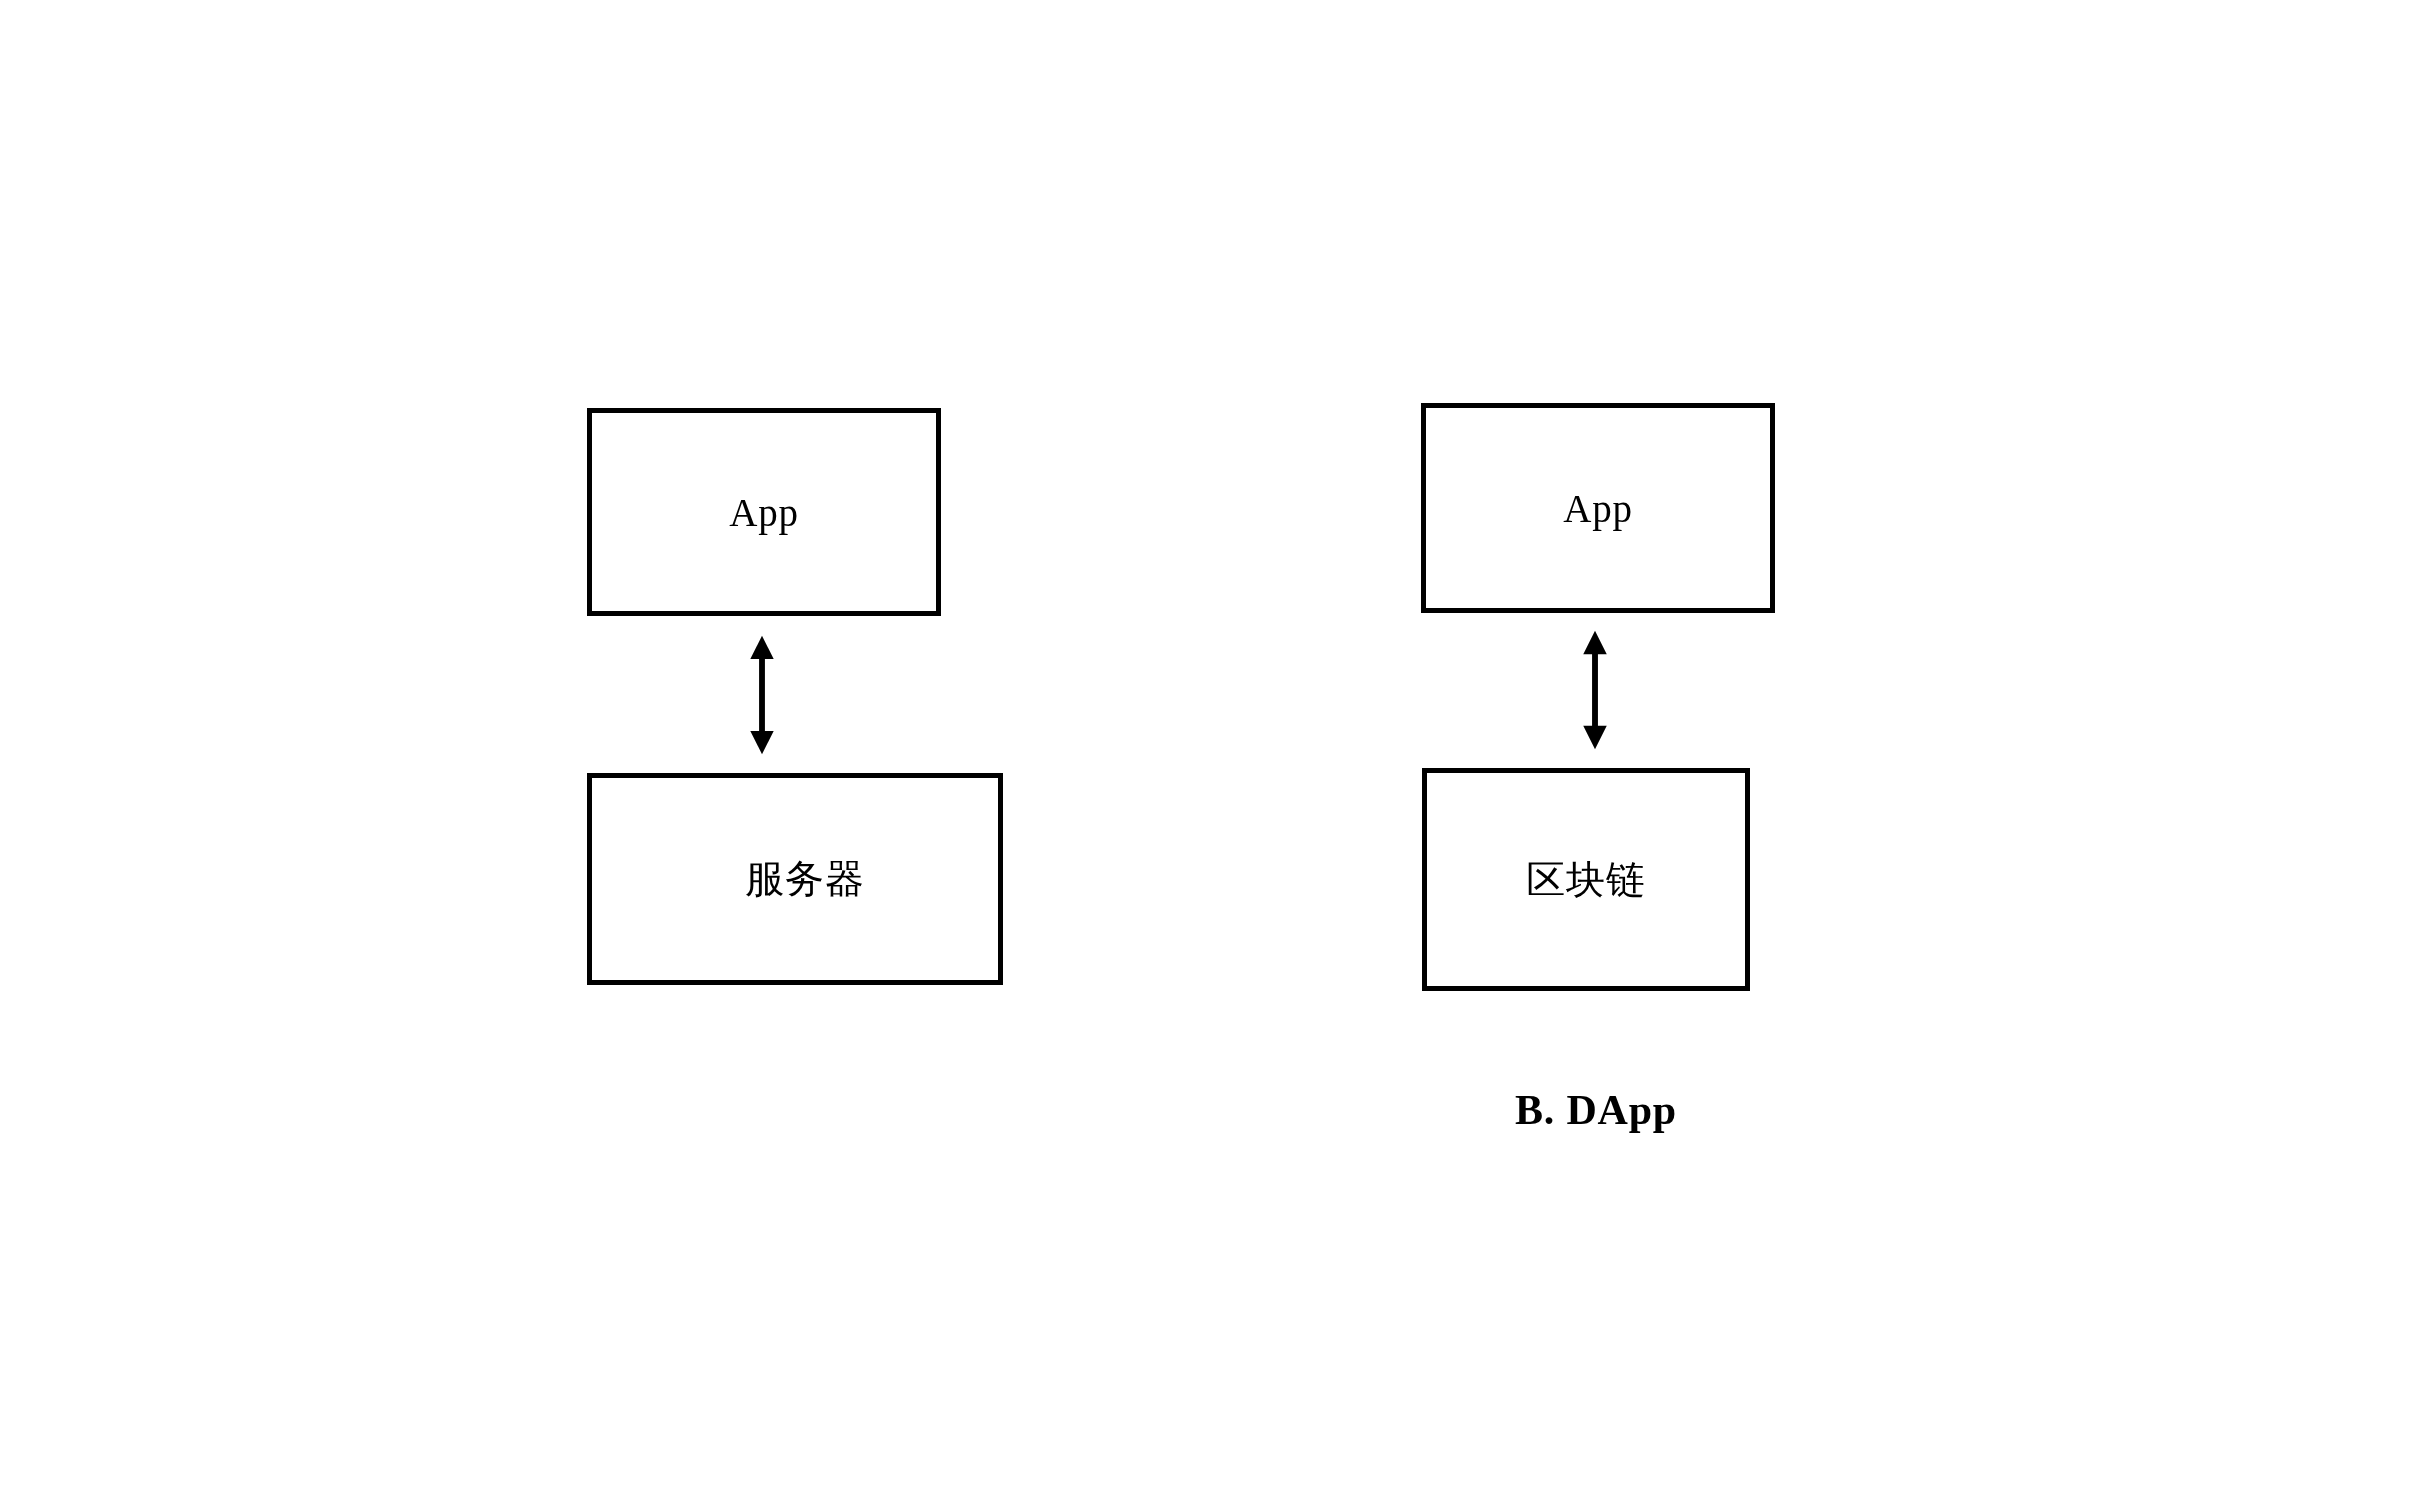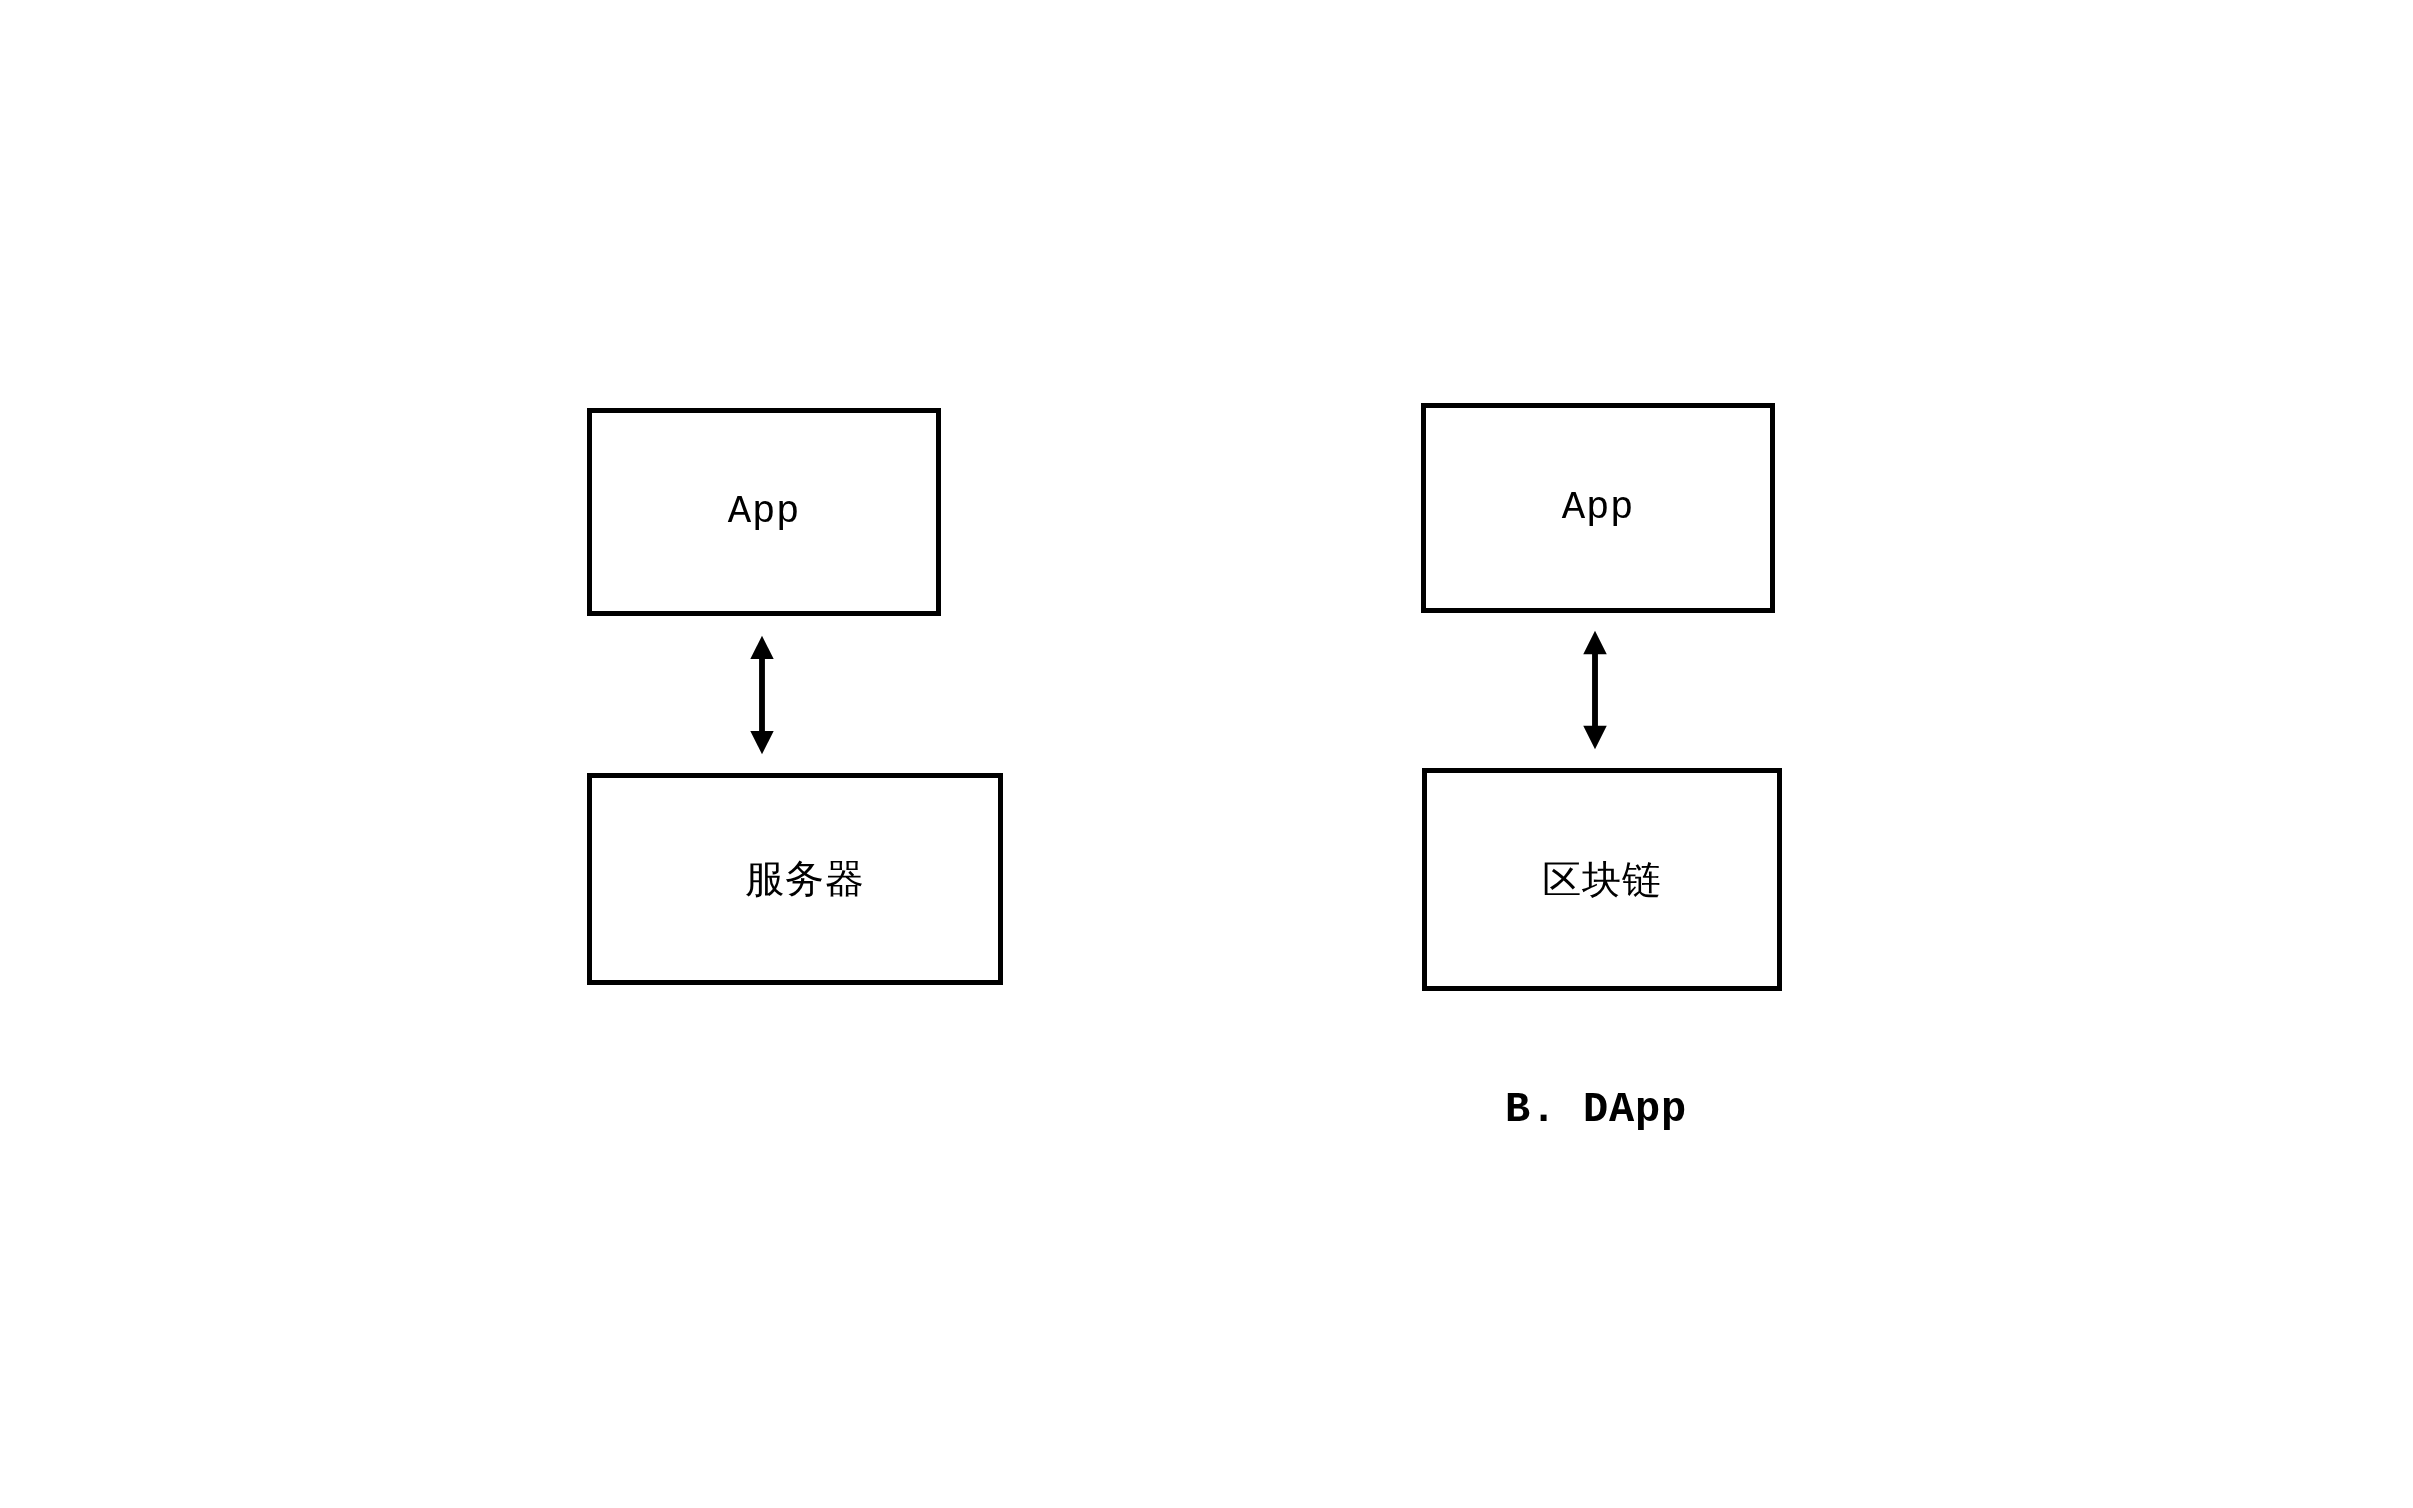--- a/index.html
+++ b/index.html
@@ -5,21 +5,21 @@
   html, body {
     margin: 0;
     padding: 0;
     background: #ffffff;
   }
   .stage {
     position: relative;
     width: 2413px;
     height: 1508px;
     background: #ffffff;
-    font-family: Liberation Mono, monospace;
+    font-family: Liberation Serif, serif;
     color: #000000;
     overflow: hidden;
   }
   .box {
     position: absolute;
     box-sizing: border-box;
     border: 5px solid #000000;
     background: #ffffff;
     display: flex;
     align-items: center;
@@ -44,21 +44,21 @@
     letter-spacing: 0.8px;
   }
   
   #l-top    { left: 587px;  top: 408px; width: 354px; height: 208px; }
   #l-arrow  { left: 741px;  top: 634px; }
   #l-bottom { left: 587px;  top: 773px; width: 416px; height: 212px; padding-left: 20px; }
   #l-caption{ left: 543px;  top: 1086px; }
   
   #r-top    { left: 1421px; top: 403px; width: 354px; height: 210px; }
   #r-arrow  { left: 1574px; top: 629px; }
-  #r-bottom { left: 1422px; top: 768px; width: 360px; height: 223px; }
+  #r-bottom { left: 1422px; top: 768px; width: 328px; height: 223px; }
   #r-caption{ left: 1378px; top: 1086px; }
 </style>
 </head>
 <body>
 
 <div class="stage">
 
   <div class="box" id="l-top">
     <span class="label">App</span>
   </div>

